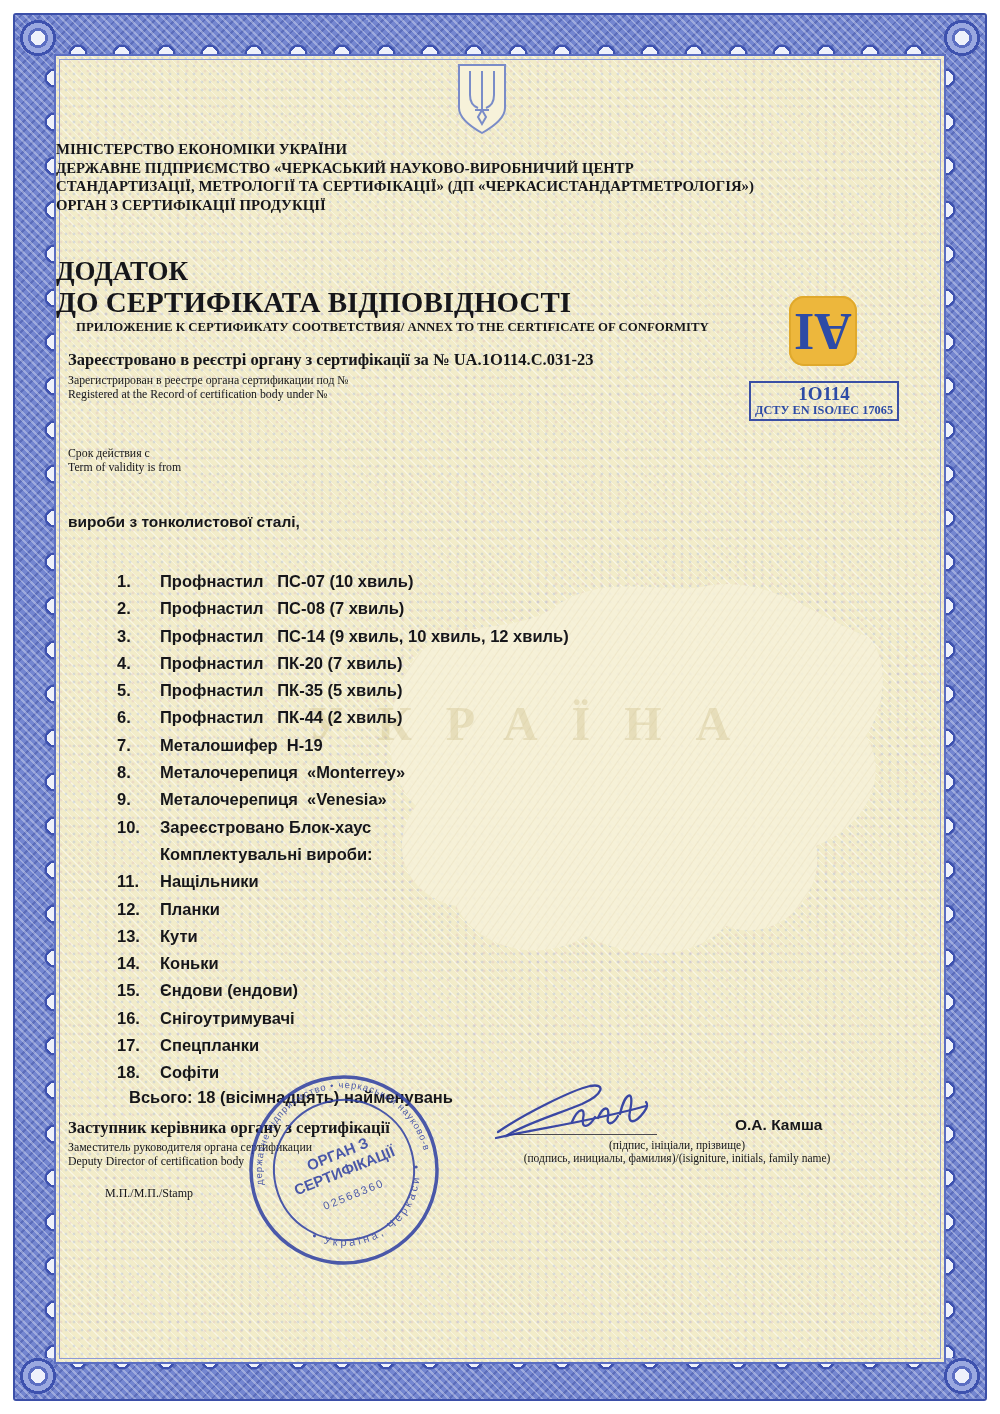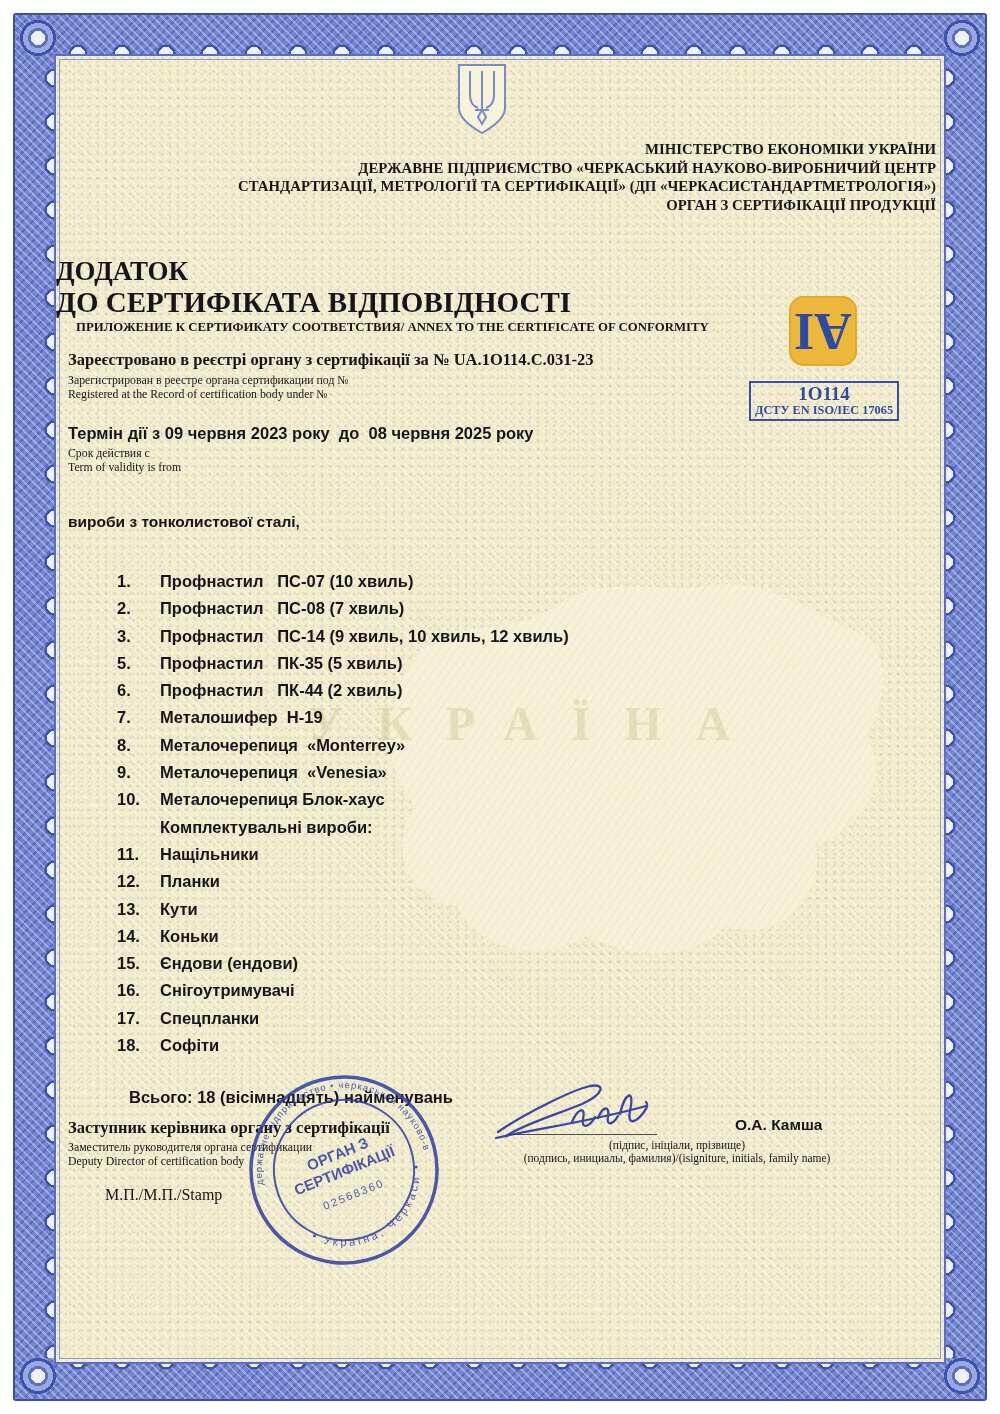--- a/index.html
+++ b/index.html
@@ -47,21 +47,21 @@
   .sansB{font-family:"Liberation Sans",sans-serif;font-weight:bold;}
   .pre{white-space:pre-wrap;}
   .blue{color:#2d4ba6;}
 
   
   .wm{position:absolute;z-index:1;pointer-events:none;}
   .wm-text{font-family:Liberation Serif, serif;font-weight:bold;font-size:48px;
      letter-spacing:34px;color:rgba(196,178,120,.30);}
 
   
-  .hdr{left:0;right:8px;top:84px;text-align:right;font-size:14.8px;line-height:18.6px;z-index:6;}
+  .hdr{left:0;right:0;top:84px;text-align:left;font-size:14.8px;line-height:18.6px;z-index:6;}
 
   
   .plist{left:127px;top:566px;z-index:6;}
   .prow{height:27.3px;font-size:16.5px;line-height:27.3px;}
   .prow .num{display:inline-block;width:43px;}
   .prow .nm{white-space:pre-wrap;}
 
   .stamp-wrap{left:244px;top:1070px;width:196px;height:196px;z-index:7;transform:rotate(-14deg);opacity:.85;}
   .sig-wrap{left:492px;top:1078px;width:190px;height:66px;z-index:7;}
   .sig-line{left:505px;top:1132px;width:150px;height:1px;background:#4a4a52;z-index:6;}
@@ -130,59 +130,59 @@
       <div class="serifB blue" style="font-size:19px;line-height:20px;margin-top:1px;">1О114</div>
       <div class="serifB blue" style="font-size:12.3px;line-height:13px;">ДСТУ EN ISO/ІЕС 17065</div>
     </div>
 
     <div class="abs serifB" style="left:12px;top:294px;font-size:16.5px;z-index:6;">Зареєстровано в реєстрі органу з сертифікації за № UA.1О114.С.031-23</div>
     <div class="abs serifR" style="left:12px;top:317px;font-size:11.8px;line-height:14px;z-index:6;">
       <div>Зарегистрирован в реестре органа сертификации под №</div>
       <div>Registered at the Record of certification body under №</div>
     </div>
 
-    <div class="abs sansB pre" style="left:12px;top:368px;font-size:16.5px;z-index:6;">Термін дії з 09 червня 2023 року  до  08 червня 2025 року</div>
     <div class="abs serifR" style="left:12px;top:391px;font-size:11.8px;line-height:13.5px;z-index:6;">
       <div>Срок действия с</div>
       <div>Term of validity is from</div>
     </div>
 
     <div class="abs sansB" style="left:12px;top:454px;font-size:15.5px;line-height:23px;z-index:6;">
       <div>вироби з тонколистової сталі,</div>
     </div>
 
     <div class="abs plist sansB" style="left:61px;top:512px;">
       <div class="prow"><span class="num">1.</span><span class="nm">Профнастил   ПС-07 (10 хвиль)</span></div>
       <div class="prow"><span class="num">2.</span><span class="nm">Профнастил   ПС-08 (7 хвиль)</span></div>
       <div class="prow"><span class="num">3.</span><span class="nm">Профнастил   ПС-14 (9 хвиль, 10 хвиль, 12 хвиль)</span></div>
+      <div class="prow"><span class="num">4.</span><span class="nm">Профнастил   ПК-20 (7 хвиль)</span></div>
       <div class="prow"><span class="num">5.</span><span class="nm">Профнастил   ПК-35 (5 хвиль)</span></div>
       <div class="prow"><span class="num">6.</span><span class="nm">Профнастил   ПК-44 (2 хвиль)</span></div>
       <div class="prow"><span class="num">7.</span><span class="nm">Металошифер  Н-19</span></div>
       <div class="prow"><span class="num">8.</span><span class="nm">Металочерепиця  «Monterrey»</span></div>
       <div class="prow"><span class="num">9.</span><span class="nm">Металочерепиця  «Venesia»</span></div>
-      <div class="prow"><span class="num">10.</span><span class="nm">Металочерепиця Блок-хаус</span></div>
+      <div class="prow"><span class="num">10.</span><span class="nm">Зареєстровано Блок-хаус</span></div>
       <div class="prow"><span class="num"></span><span class="nm">Комплектувальні вироби:</span></div>
       <div class="prow"><span class="num">11.</span><span class="nm">Нащільники</span></div>
       <div class="prow"><span class="num">12.</span><span class="nm">Планки</span></div>
       <div class="prow"><span class="num">13.</span><span class="nm">Кути</span></div>
       <div class="prow"><span class="num">14.</span><span class="nm">Коньки</span></div>
       <div class="prow"><span class="num">15.</span><span class="nm">Єндови (ендови)</span></div>
       <div class="prow"><span class="num">16.</span><span class="nm">Снігоутримувачі</span></div>
       <div class="prow"><span class="num">17.</span><span class="nm">Спецпланки</span></div>
       <div class="prow"><span class="num">18.</span><span class="nm">Софіти</span></div>
     </div>
 
     <div class="abs sansB" style="left:73px;top:1032px;font-size:16.5px;z-index:6;">Всього: 18 (вісімнадцять) найменувань</div>
 
     <div class="abs serifB" style="left:12px;top:1062px;font-size:16.5px;z-index:6;">Заступник керівника органу з сертифікації</div>
     <div class="abs serifR" style="left:12px;top:1085px;font-size:11.8px;line-height:13.5px;z-index:6;">
       <div>Заместитель руководителя органа сертификации</div>
       <div>Deputy Director of certification body</div>
     </div>
-    <div class="abs serifR" style="left:49px;top:1130px;font-size:16px;z-index:6;">М.П./М.П./Stamp</div>
+    <div class="abs serifR" style="left:49px;top:1130px;font-size:12px;z-index:6;">М.П./М.П./Stamp</div>
 
     <div class="abs sansB" style="left:679px;top:1060px;font-size:15.5px;z-index:6;">О.А. Камша</div>
     <div class="abs serifR" style="left:446px;top:1083px;width:350px;text-align:center;font-size:11.5px;line-height:13px;z-index:6;">
       <div>(підпис, ініціали, прізвище)</div>
       <div>(подпись, инициалы, фамилия)/(isigniture, initials, family name)</div>
     </div>
     <div class="abs sig-line" style="left:451px;top:1078px;"></div>
 
     <svg class="abs sig-wrap" style="left:438px;top:1024px;" width="190" height="66" viewBox="0 0 190 66">
       <g stroke="#2b3aa0" stroke-width="2.3" fill="none" stroke-linecap="round" opacity=".92">

